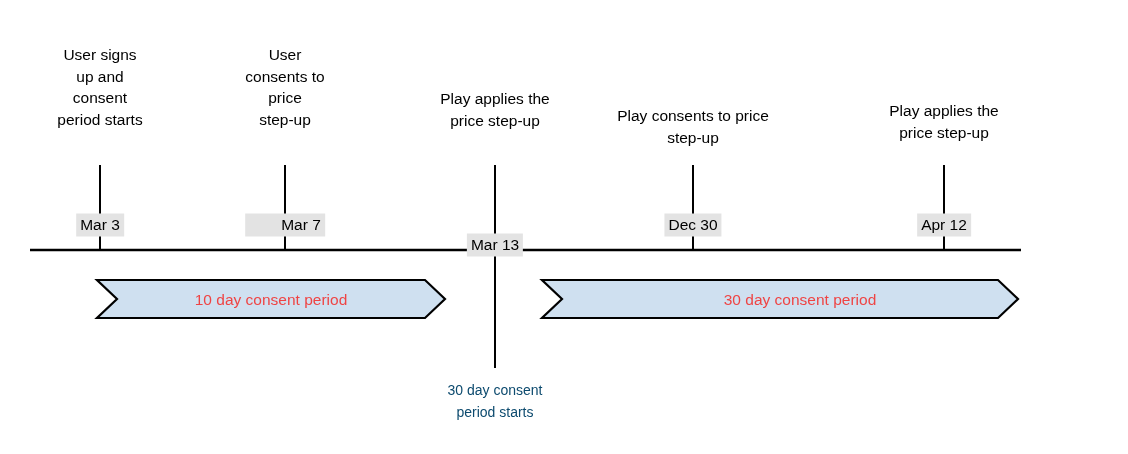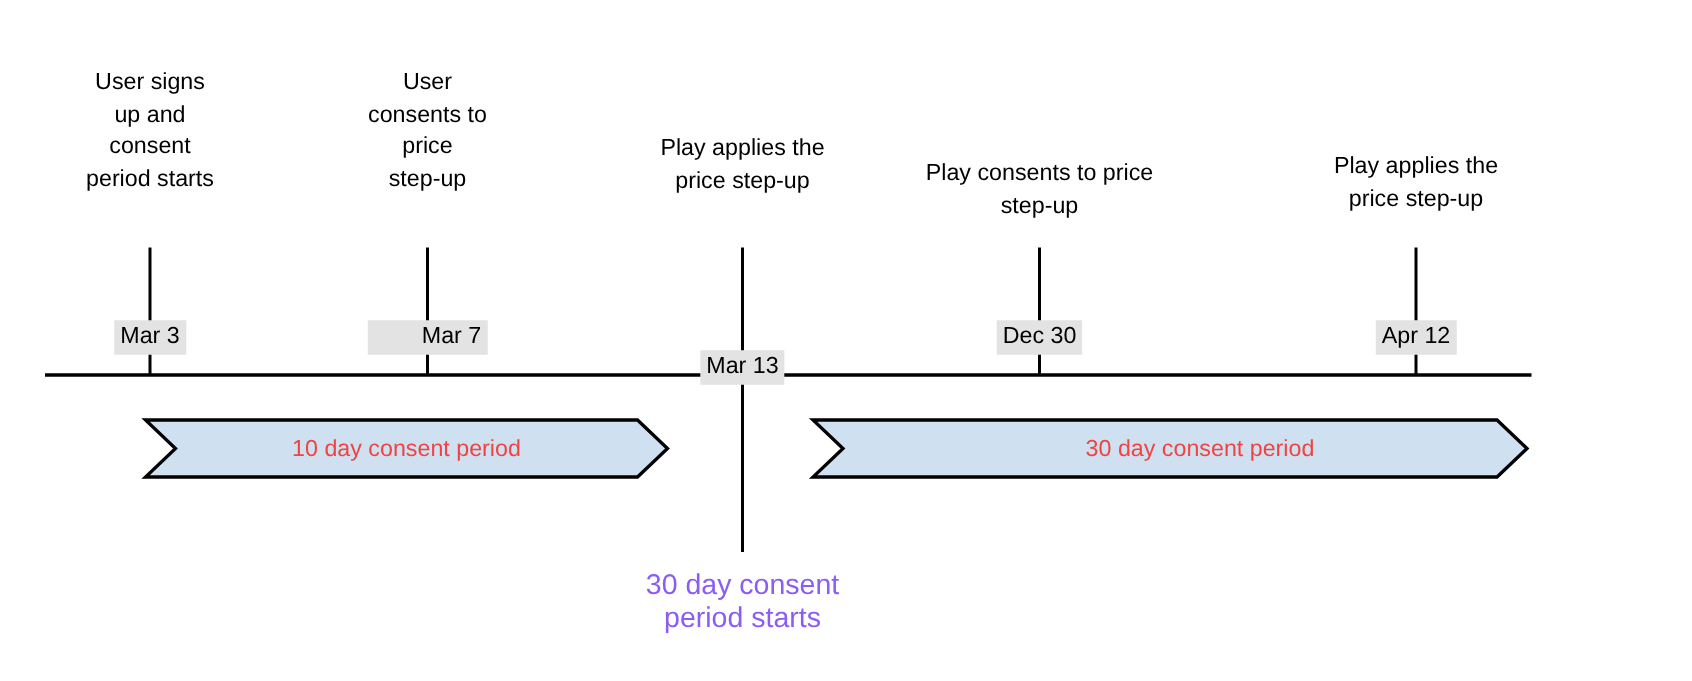--- a/index.html
+++ b/index.html
@@ -62,23 +62,23 @@
     position: absolute;
     transform: translate(-50%, -50%);
     font-size: 15.5px;
     line-height: 18px;
     color: #ef4444;
     white-space: nowrap;
   }
   .note-label {
     position: absolute;
     text-align: center;
-    font-size: 19px;
+    font-size: 14px;
     line-height: 21.5px;
-    color: #8b5cf6;
+    color: #0c4a6e;
     white-space: pre-line;
     transform: translateX(-50%);
   }
 </style>
 </head>
 <body>
 
 <div id="canvas">
 
   <svg class="layer" viewBox="0 0 1128 454" preserveAspectRatio="none" aria-hidden="true">

